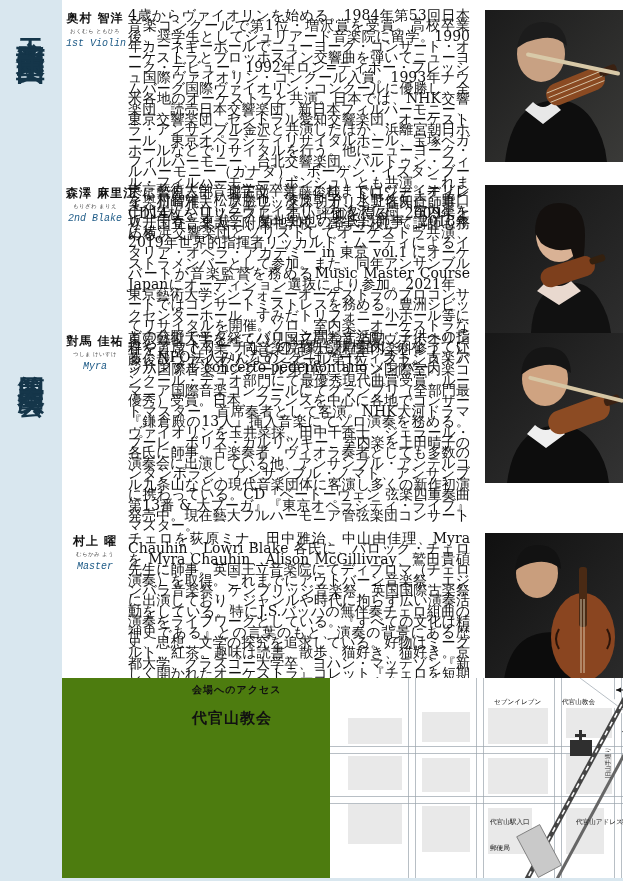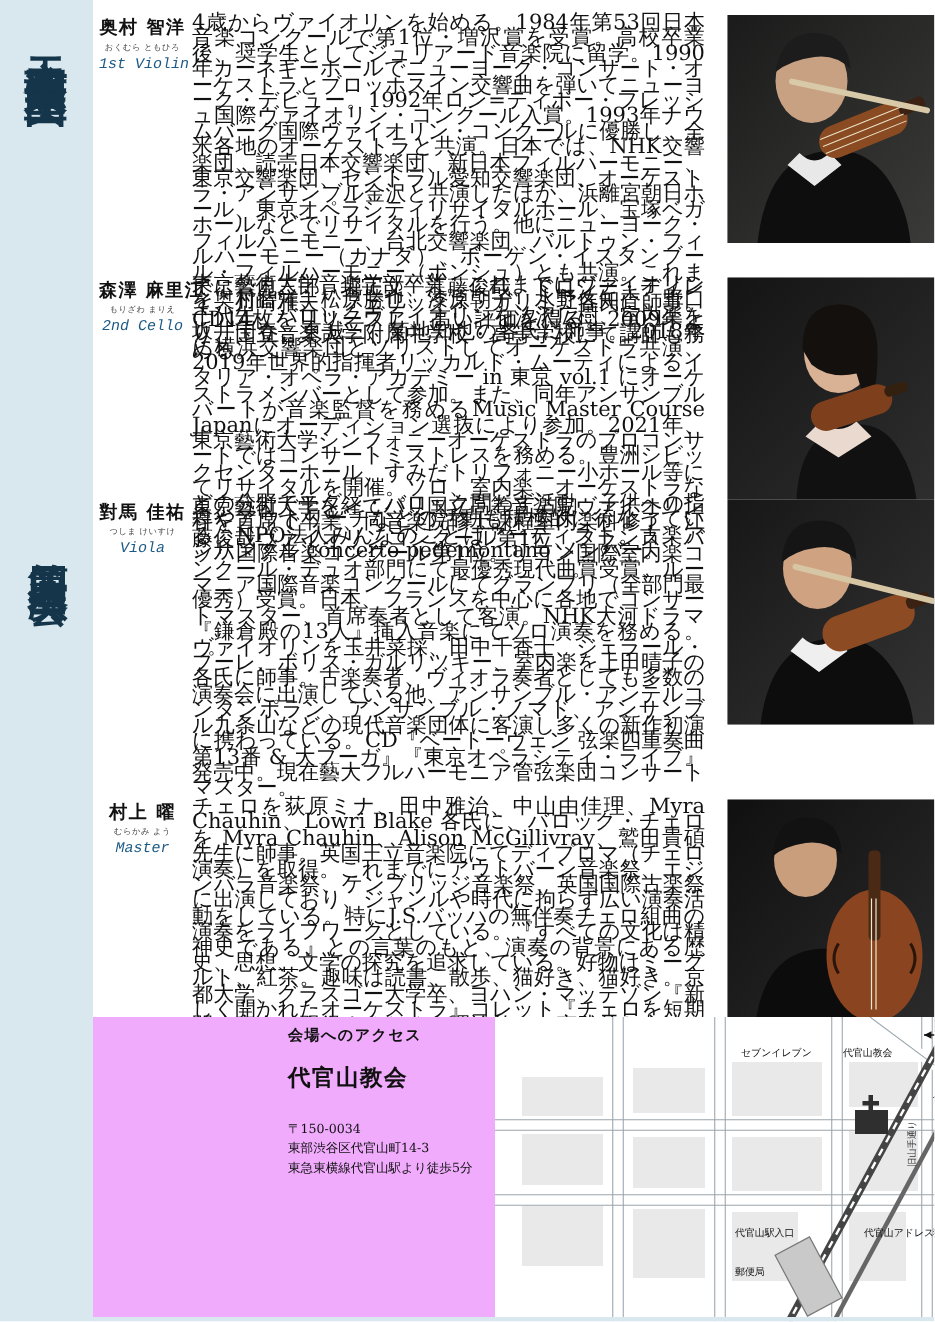--- a/index.html
+++ b/index.html
@@ -71,22 +71,22 @@
     overflow:hidden;background:#222;
   }
   .m1 .m-photo{height:152px;}
   .m2 .m-photo{height:148px;}
   .m3 .m-photo{height:150px;}
   .m4 .m-photo{height:155px;}
   .m-photo svg{display:block;width:100%;height:100%;}
 
   
   .access{
-    position:absolute;left:62px;top:678px;width:491px;height:203px;
-    background:#f0abfc;
+    position:absolute;left:62px;top:678px;width:561px;height:203px;
+    background:#4d7c0f;
   }
   .access-info{position:absolute;left:130px;top:5px;width:200px;}
   .access-title{
     font-family:"DejaVu Serif","Liberation Serif",serif;
     font-size:10px;font-weight:700;color:#111;letter-spacing:1px;
   }
   .venue{
     font-family:"DejaVu Serif","Liberation Serif",serif;
     font-size:15px;font-weight:700;color:#111;margin-top:12px;letter-spacing:1px;
   }
@@ -148,21 +148,21 @@
           </g>
           <rect x="40" y="52" width="96" height="4" rx="2" fill="#d8c9a8" transform="rotate(12 88 54)"></rect>
         </svg>
       </div>
     </div>
 
     <div class="member m2">
       <div class="m-name">
         <div class="kanji">森澤 麻里江</div>
         <div class="kana">もりざわ まりえ</div>
-        <div class="part">2nd Cello</div>
+        <div class="part">2nd Blake</div>
       </div>
       <div class="m-bio">東京藝術大学音楽学部卒業。これまでにヴァイオリンを奥村智洋、松原勝也、漆原朝子、水野佐知香、野口千代先、バロックヴァイオリンを汐沢広樹、室内楽を坂井千春、東誠三、菊地知也の各氏に師事。2018年に横浜交響楽団とソリストしてオーケストラ共演、2019年世界的指揮者リッカルド・ムーティによるイタリア・オペラ・アカデミー in 東京 vol.1 にオーケストラメンバーとして参加。また、同年アンサンブルバートが音楽監督を務めるMusic Master Course Japanにオーディション選抜により参加。2021年、東京藝術大学シンフォニーオーケストラのプロコンサートではコンサートミストレスを務める。豊洲シビックセンターホール、すみだトリフォニー小ホール等にてリサイタルを開催。ソロ、室内楽、オーケストラなどの分野でモダン・バロック問わず活動、子供への指導やアウトリーチなどの活動も積極的に行なっている。NPO法人みんなのことばアーティスト。古楽アンサンブル concerto pedemontano メンバー。</div>
       <div class="m-photo">
         <svg viewBox="0 0 138 148" preserveAspectRatio="xMidYMid slice" aria-hidden="true">
           <defs>
             <linearGradient id="bg2" x1="0" y1="0" x2="1" y2="1">
               <stop offset="0%" stop-color="#141414"></stop>
                 <stop offset="100%" stop-color="#2e2e2e"></stop>
             </linearGradient>
           </defs>
@@ -176,21 +176,21 @@
             <rect x="106" y="84" width="16" height="7" rx="3" fill="#33200f"></rect>
           </g>
         </svg>
       </div>
     </div>
 
     <div class="member m3">
       <div class="m-name">
         <div class="kanji">對馬 佳祐</div>
         <div class="kana">つしま けいすけ</div>
-        <div class="part">Viola</div>
+        <div class="part">Myra</div>
       </div>
       <div class="m-bio">東京藝術大学を経てパリ国立高等音楽院ヴァイオリン科を首席で卒業、同音楽院修士課程室内楽科修了。江藤俊哉ヴァイオリンコンクール第1位、フランス・バッハ国際音楽コンクール第1位。リヨン国際室内楽コンクール・デュオ部門にて最優秀現代曲賞受賞、ルーマニア国際音楽コンクールにてグランプリ（全部門最優秀）受賞。日本、フランスを中心に各地でコンサートマスター、首席奏者として客演。NHK大河ドラマ『鎌倉殿の13人』挿入音楽にてソロ演奏を務める。ヴァイオリンを玉井菜採、田中千香士、ジェラール・プーレ、ボリス・ガルリツキー、室内楽を上田晴子の各氏に師事。古楽奏者、ヴィオラ奏者としても多数の演奏会に出演している他、アンサンブル・アンテルコンタンポラン、アンサンブル・ノマド、アンサンブル九条山などの現代音楽団体に客演し多くの新作初演に携わっている。CD『ベートーヴェン 弦楽四重奏曲第13番 &amp; 大フーガ』『東京オペラシティ・ライブ』発売中。現在藝大フルハーモニア管弦楽団コンサートマスター。</div>
       <div class="m-photo">
         <svg viewBox="0 0 138 150" preserveAspectRatio="xMidYMid slice" aria-hidden="true">
           <defs>
             <linearGradient id="bg3" x1="0" y1="0" x2="1" y2="1">
               <stop offset="0%" stop-color="#171717"></stop>
                 <stop offset="100%" stop-color="#333"></stop>
             </linearGradient>
           </defs>
@@ -236,25 +236,20 @@
         </svg>
       </div>
     </div>
 
   </div>
 
   <div class="access">
     <div class="access-info">
       <div class="access-title">会場へのアクセス</div>
       <div class="venue">代官山教会</div>
-      <div class="addr">
-        <div>〒150-0034</div>
-        <div>東部渋谷区代官山町14-3</div>
-        <div>東急東横線代官山駅より徒歩5分</div>
-      </div>
     </div>
 
     <div class="map">
       <svg viewBox="0 0 355 203" width="355" height="203" aria-hidden="true">
         <rect width="355" height="203" fill="#ffffff"></rect>
 
         <g fill="#e9e9e9">
           <rect x="18" y="40" width="54" height="26"></rect>
           <rect x="18" y="78" width="54" height="34"></rect>
           <rect x="18" y="126" width="54" height="40"></rect>

